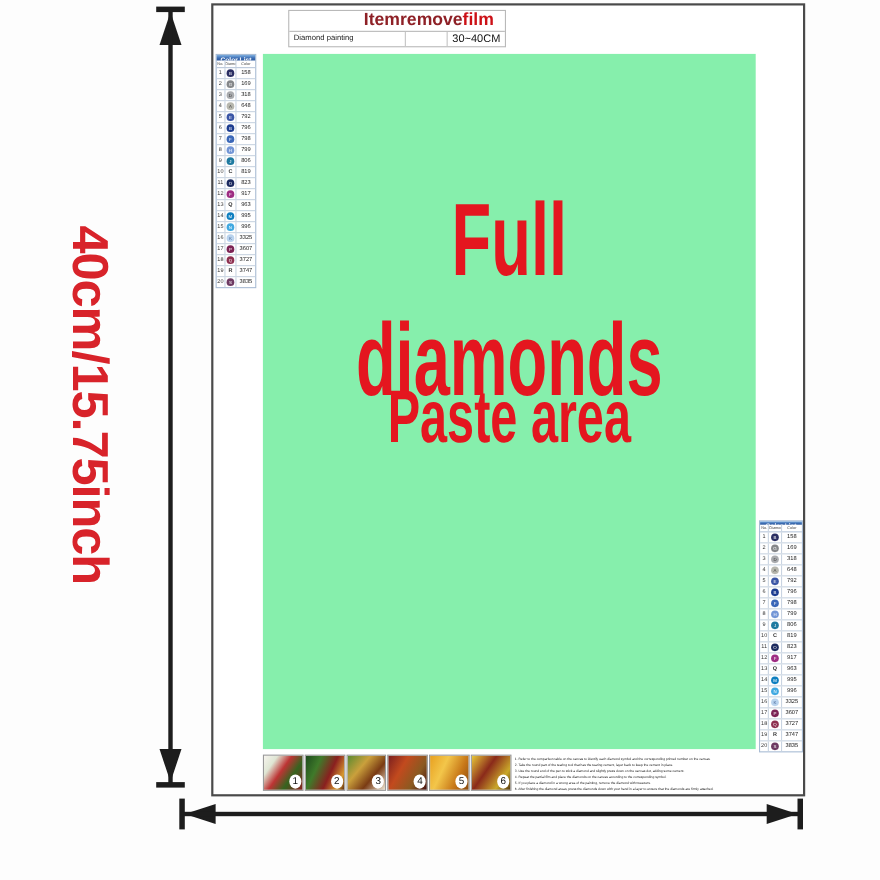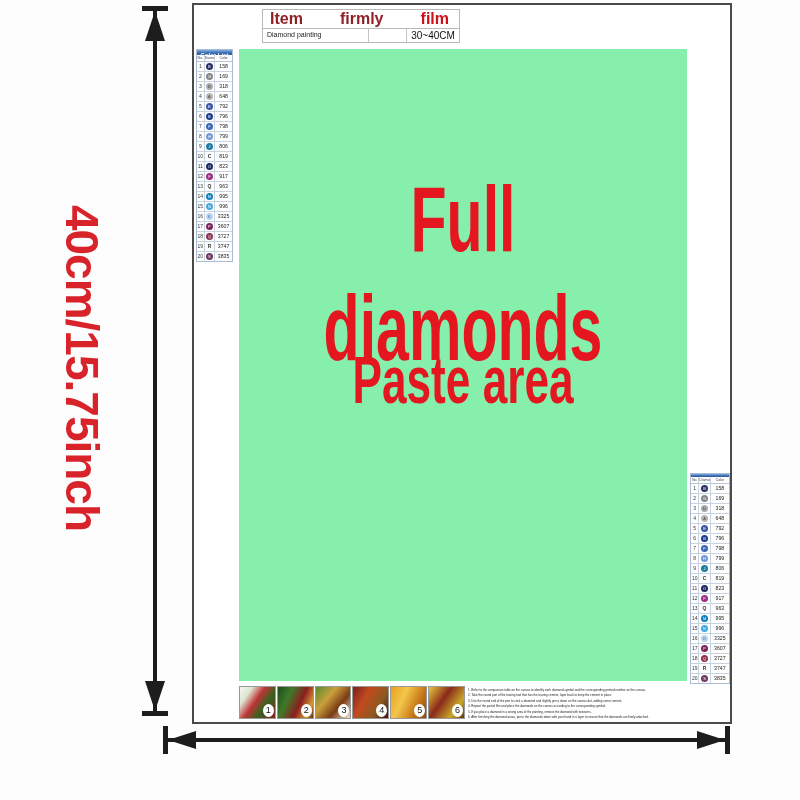--- a/index.html
+++ b/index.html
@@ -6,21 +6,21 @@
   *{box-sizing:border-box;font-family:"Liberation Sans",sans-serif;}
   .stage{position:relative;width:800px;height:800px;background:#fdfdfd;overflow:hidden;}
 
   
   .paper{position:absolute;left:192px;top:3px;width:540px;height:721px;
          background:#ffffff;border:2px solid #4a4a4a;}
 
   
   .top-table{position:absolute;left:68px;top:4px;width:198px;height:34px;
              border:1px solid #b9b9b9;background:#fff;}
-  .tt-head{display:flex;justify-content:space-between;align-items:center;
+  .tt-head{display:flex;justify-content:flex-end;align-items:center;
            height:19px;border-bottom:1px solid #b9b9b9;padding:0 10px 0 7px;}
   .tt-item,.tt-number{font-size:16px;color:#8e2026;font-weight:600;letter-spacing:0px;}
   .tt-size{font-size:16px;color:#cc1016;font-weight:700;}
   .tt-row{display:flex;height:13px;justify-content:space-between;}
   .tt-c1{width:105px;font-size:7px;color:#222;padding:2px 0 0 4px;}
   .tt-c2{width:38px;border-left:1px solid #c4c4c4;}
   .tt-c3{flex:1;border-left:1px solid #c4c4c4;font-size:10px;color:#111;
          text-align:center;padding-top:1px;}
 
   
@@ -110,21 +110,21 @@
     <div class="tri down"></div>
     <div class="cap b"></div>
   </div>
   <div class="v-label" style="color:#d8232a;">40cm/15.75inch</div>
 
   <div class="paper">
 
     <div class="top-table">
       <div class="tt-head">
         <span class="tt-item">Item</span>
-        <span class="tt-number">firmly</span>
+        <span class="tt-number">remove</span>
         <span class="tt-size">film</span>
       </div>
       <div class="tt-row">
         <span class="tt-c1">Diamond painting</span>
         <span class="tt-c2"></span>
         <span class="tt-c3">30~40CM</span>
       </div>
     </div>
 
     <div class="color-list left">

